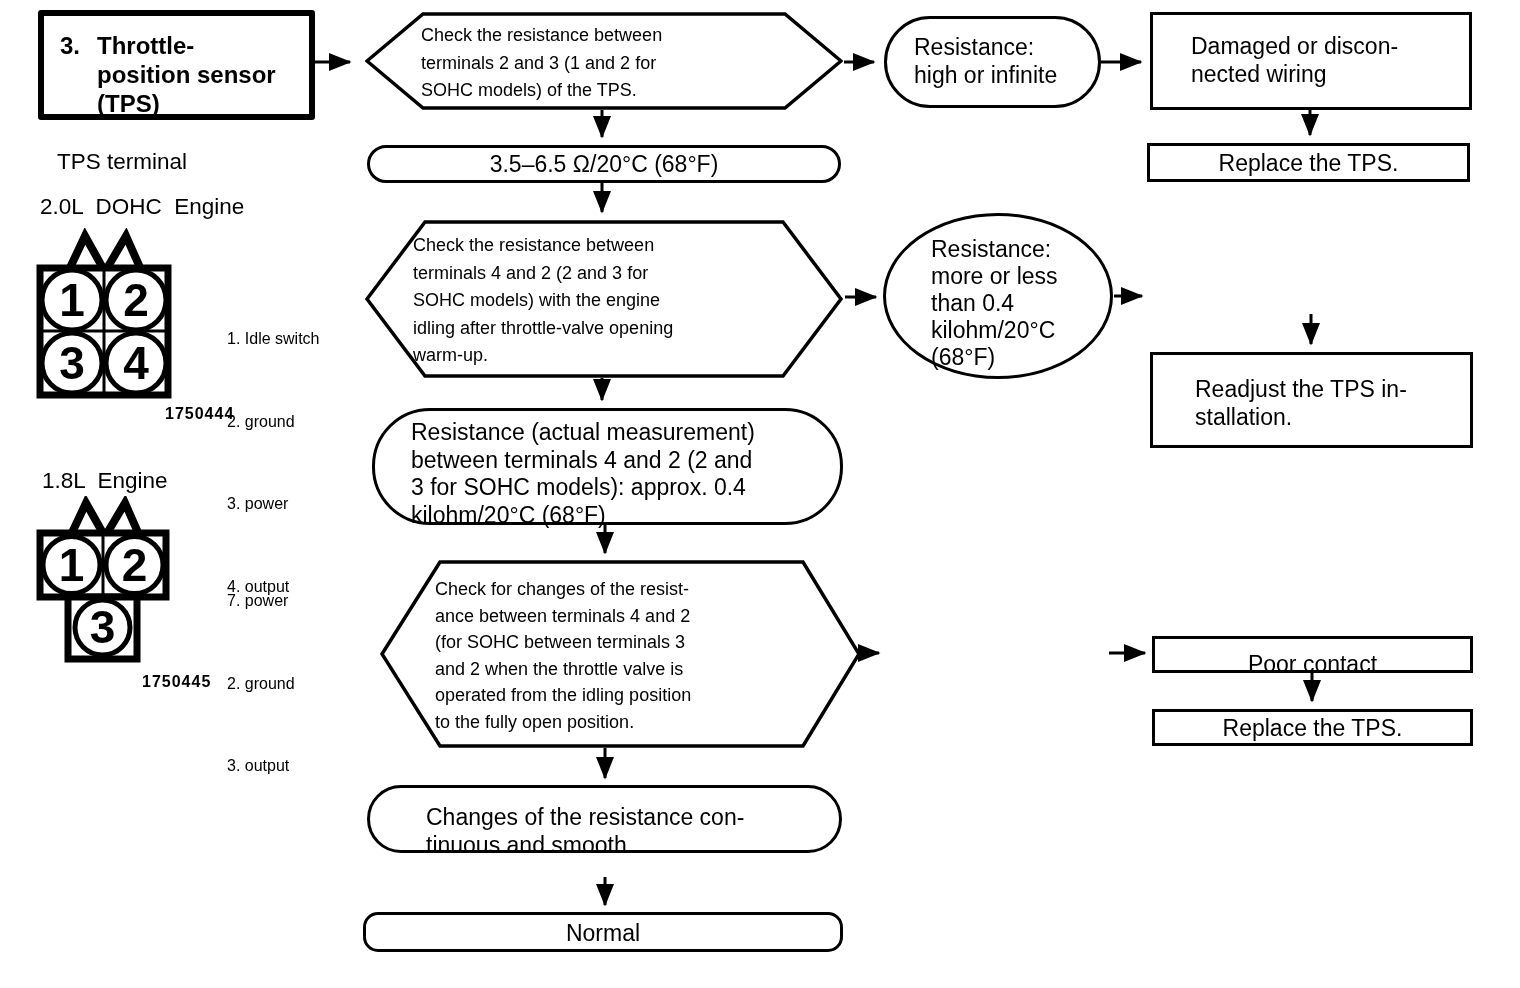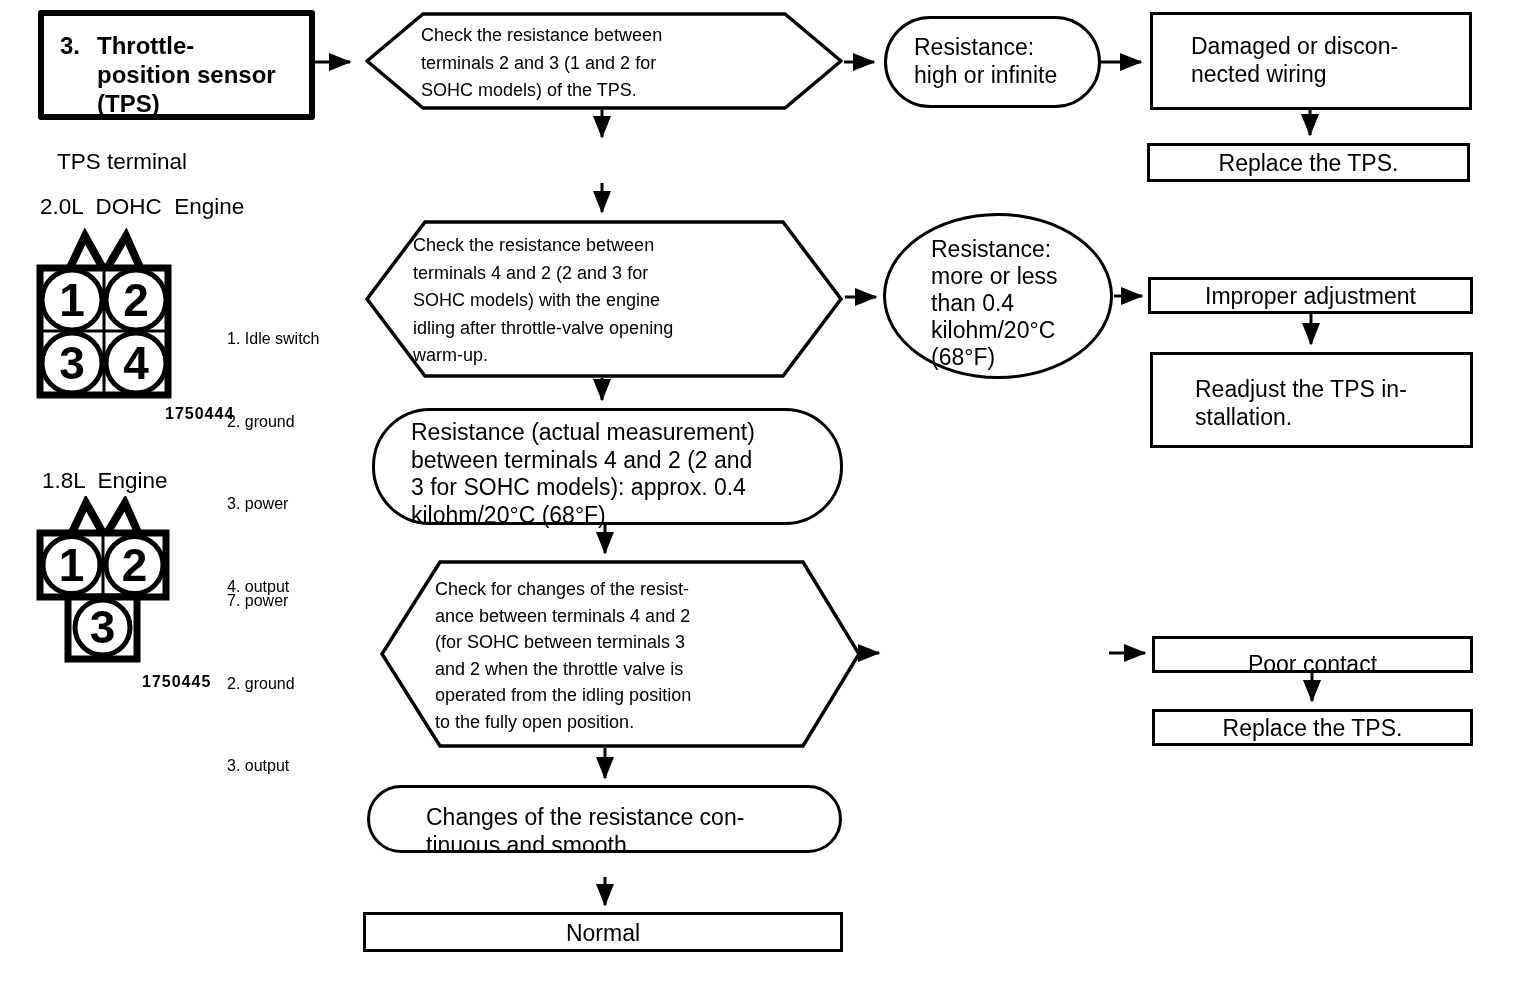--- a/index.html
+++ b/index.html
@@ -131,39 +131,39 @@
 SOHC models) of the TPS.</div>
   </div>
 
   <div class="pill" style="left:884px;top:16px;width:217px;height:92px;border-radius:46px;padding:15px 0 0 27px;">Resistance:
 high or infinite</div>
 
   <div class="rect" style="left:1150px;top:12px;width:322px;height:98px;padding:18px 0 0 38px;">Damaged or discon-
 nected wiring</div>
   <div class="rect center" style="left:1147px;top:143px;width:323px;height:39px;border-width:3px;padding-top:4px;">Replace the TPS.</div>
 
+  <div class="pill center" style="left:367px;top:145px;width:474px;height:38px;border-radius:20px;border-width:3px;padding-top:3px;">3.5–6.5 Ω/20°C (68°F)</div>
 
   <div class="node hex" style="left:365px;top:220px;width:478px;height:158px;">
     <svg width="478" height="158" viewBox="0 0 478 158">
       <polygon points="2,79 60,2 418,2 476,79 418,156 60,156" fill="#fff" stroke="#000" stroke-width="3.5"></polygon>
     </svg>
     <div class="txt" style="left:48px;top:12px;">Check the resistance between
 terminals 4 and 2 (2 and 3 for
 SOHC models) with the engine
 idling after throttle-valve opening
 warm-up.</div>
   </div>
 
   <div class="pill" style="left:883px;top:213px;width:230px;height:166px;border-radius:50%;padding:20px 0 0 45px;line-height:27px;">Resistance:
 more or less
 than 0.4
 kilohm/20°C
 (68°F)</div>
 
-  <div class="rect center" style="left:1148px;top:277px;width:325px;height:37px;border-width:3px;padding-top:3px;">Improper adjustment</div>
   <div class="rect" style="left:1150px;top:352px;width:323px;height:96px;padding:21px 0 0 42px;">Readjust the TPS in-
 stallation.</div>
 
   <div class="pill" style="left:372px;top:408px;width:471px;height:117px;border-radius:58px;padding:8px 14px 0 36px;">Resistance (actual measurement)
 between terminals 4 and 2 (2 and
 3 for SOHC models): approx. 0.4
 kilohm/20°C (68°F)</div>
 
   <div class="node hex" style="left:380px;top:560px;width:481px;height:188px;">
     <svg width="481" height="188" viewBox="0 0 481 188">
@@ -177,15 +177,15 @@
 to the fully open position.</div>
   </div>
 
 
   <div class="rect center" style="left:1152px;top:636px;width:321px;height:37px;border-width:3px;padding-top:12px;">Poor contact</div>
   <div class="rect center" style="left:1152px;top:709px;width:321px;height:37px;border-width:3px;padding-top:3px;">Replace the TPS.</div>
 
   <div class="pill" style="left:367px;top:785px;width:475px;height:68px;border-radius:46px;padding:16px 0 0 56px;">Changes of the resistance con-
 tinuous and smooth.</div>
 
-  <div class="rect center" style="left:363px;top:912px;width:480px;height:40px;border-width:3px;padding-top:5px;">Normal</div>
+  <div class="rect center" style="left:363px;top:912px;width:480px;height:40px;border-width:3px;padding-top:5px;border-radius:15px;">Normal</div>
 
 </div>
 
 </body></html>

